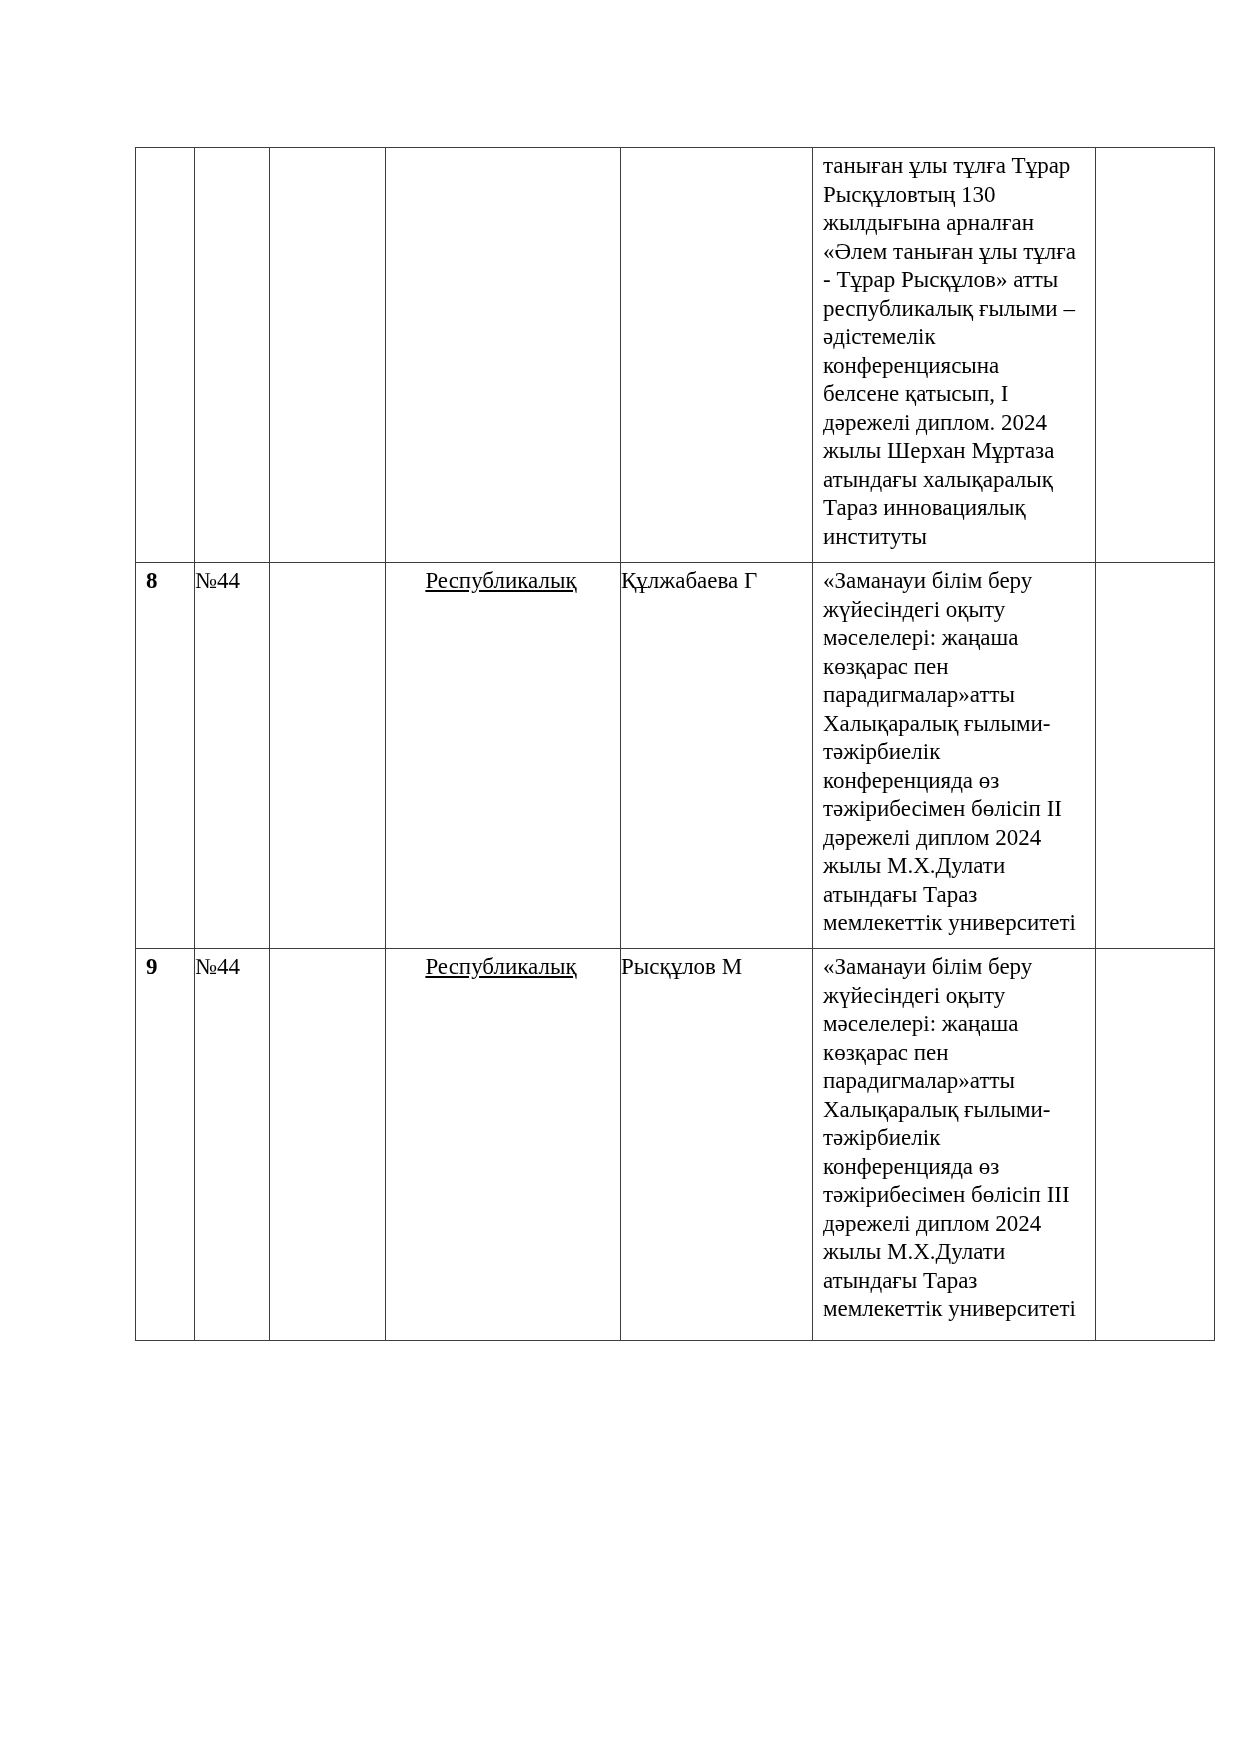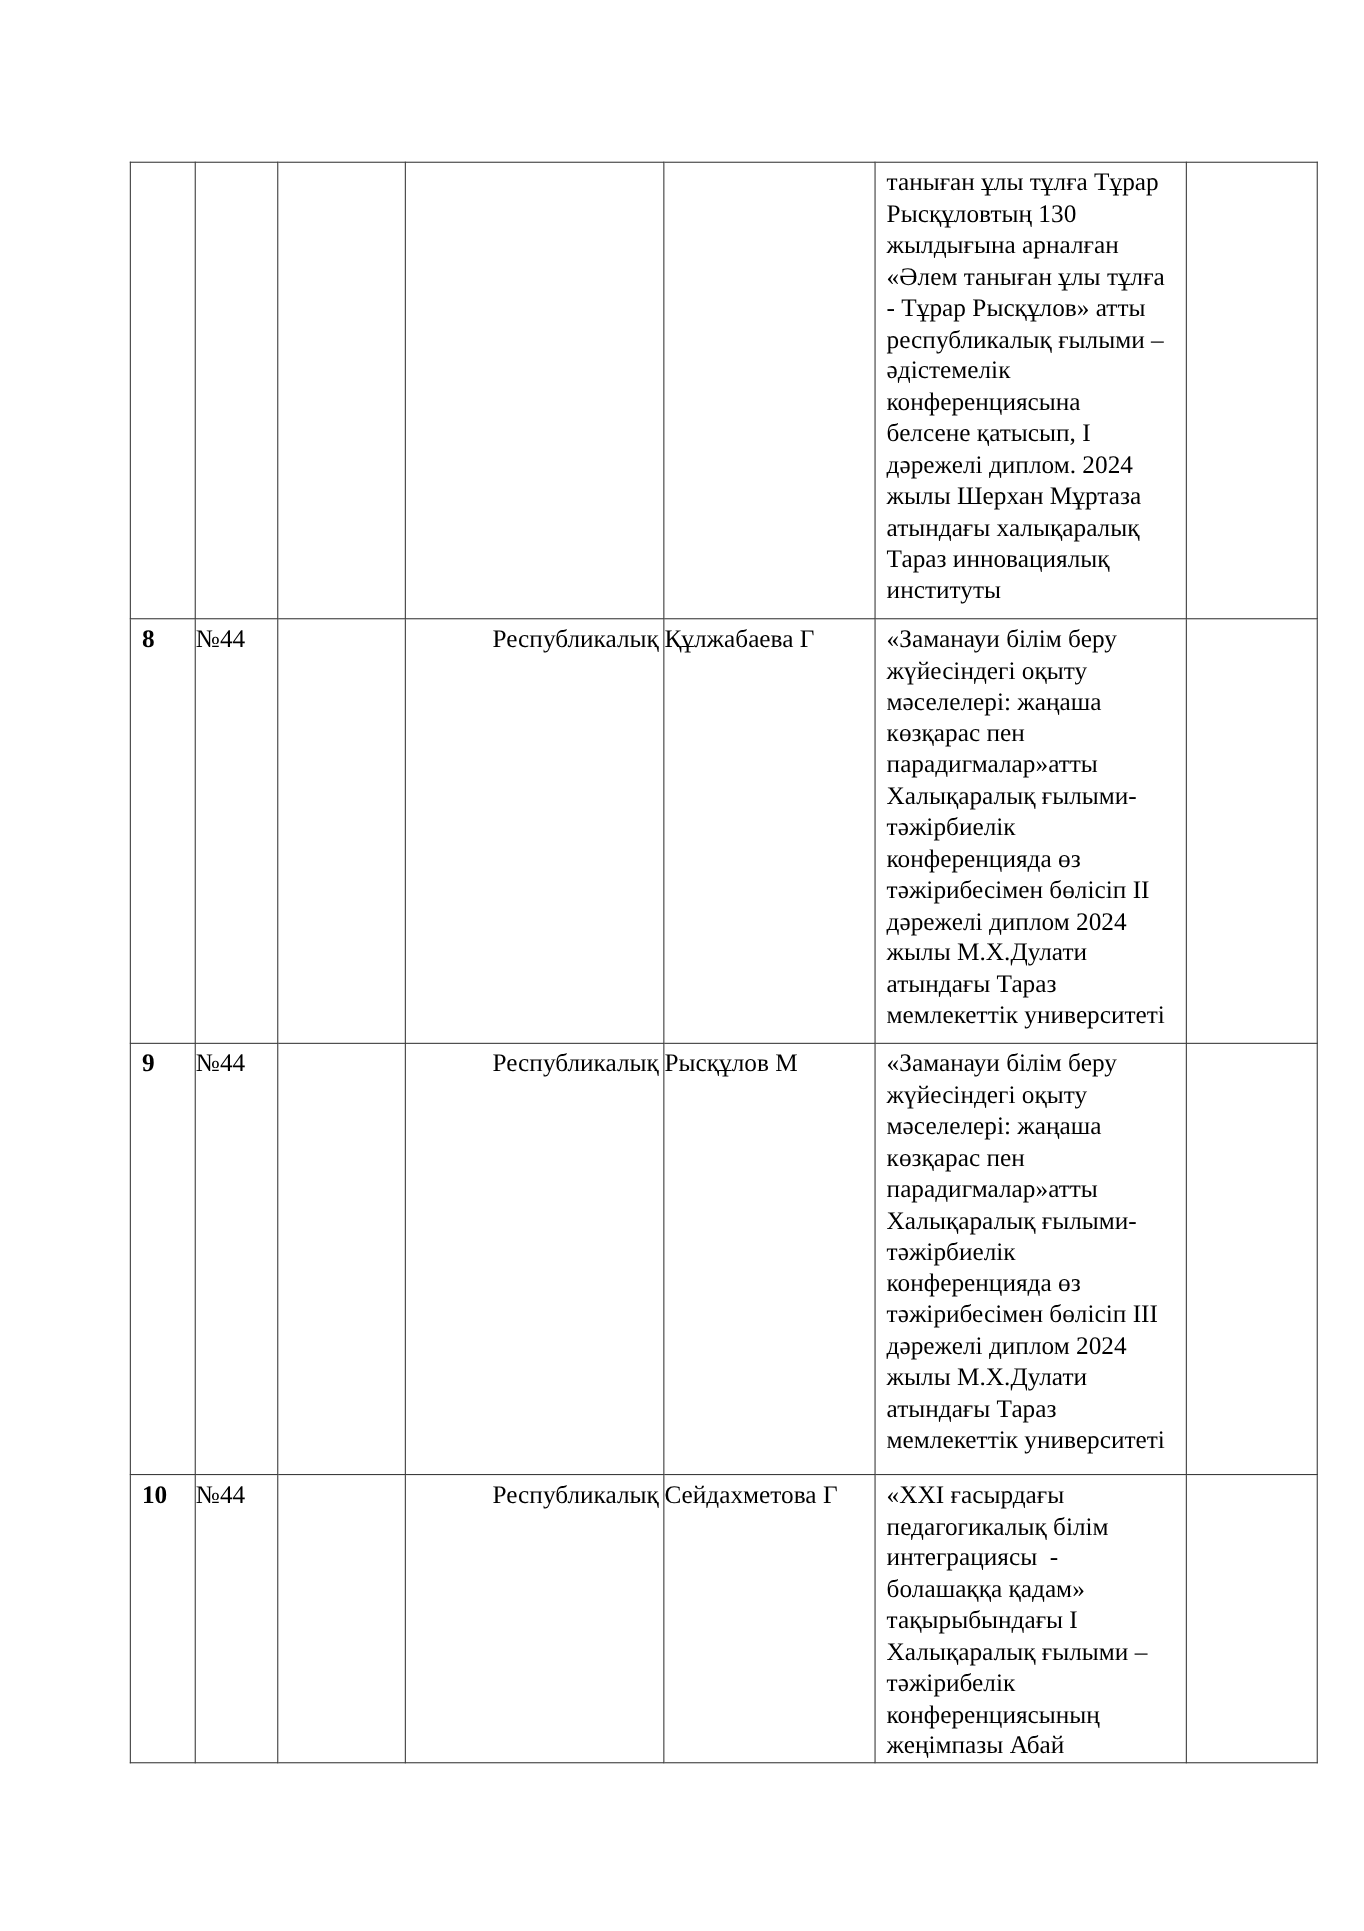--- a/index.html
+++ b/index.html
@@ -14,21 +14,21 @@
     color: #000000;
   }
   .page {
     position: absolute;
     left: 0; top: 0;
     width: 1240px; height: 1755px;
     background: #ffffff;
   }
   table.doc-table {
     position: absolute;
-    left: 118px;
+    left: 135px;
     top: 147px;
     width: 1079px;
     border-collapse: collapse;
     table-layout: fixed;
   }
   table.doc-table td {
     border: 1px solid #3d3d3d;
     vertical-align: top;
     font-size: 23px;
     line-height: 28.5px;
@@ -42,22 +42,23 @@
   td.c-num {
     font-weight: bold;
     text-align: left;
     padding: 4px 0 0 10px;
   }
   td.c-school {
     text-align: left;
     padding-top: 4px;
   }
   td.c-level {
-    text-align: right;
+    text-align: center;
     padding: 4px 4px 0 0;
+    text-decoration: underline;
   }
   td.c-name {
     text-align: left;
     padding-top: 4px;
   }
   td.c-desc {
     text-align: left;
     padding: 4px 2px 0 10px;
     white-space: pre;
   }
@@ -134,32 +135,15 @@
 Халықаралық ғылыми-
 тәжірбиелік
 конференцияда өз
 тәжірибесімен бөлісіп III
 дәрежелі диплом 2024
 жылы М.Х.Дулати
 атындағы Тараз
 мемлекеттік университеті</td>
         <td class="c-result"></td>
       </tr>
-      <tr class="r3">
-        <td class="c-num">10</td>
-        <td class="c-school">№44</td>
-        <td class="c-blank"></td>
-        <td class="c-level">Республикалық</td>
-        <td class="c-name">Сейдахметова Г</td>
-        <td class="c-desc">«XXI ғасырдағы
-педагогикалық білім
-интеграциясы  -
-болашаққа қадам»
-тақырыбындағы I
-Халықаралық ғылыми –
-тәжірибелік
-конференциясының
-жеңімпазы Абай</td>
-        <td class="c-result"></td>
-      </tr>
     </tbody>
   </table>
 </div>
 
 </body></html>

